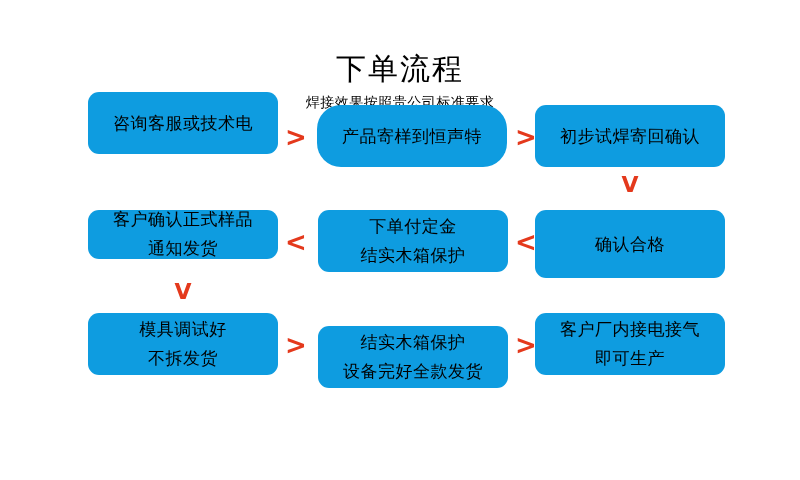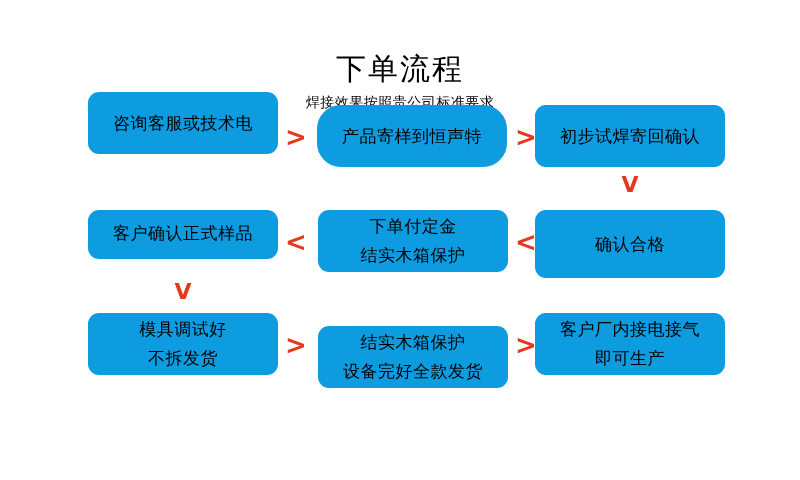--- a/index.html
+++ b/index.html
@@ -118,20 +118,21 @@
       <div class="line">初步试焊寄回确认</div>
     </div>
   </div>
 
   <div class="arrow vert" style="left:615px; top:174px;">V</div>
 
   <div class="row">
 
     <div class="node two-line" style="left:88px; top:210px; width:190px; height:49px;font-family:Liberation Mono, monospace;">
       <div class="line">客户确认正式样品</div>
+      <div class="line">通知发货</div>
     </div>
 
     <div class="arrow horiz" style="left:281px; top:229px;">&lt;</div>
 
     <div class="node two-line" style="left:318px; top:210px; width:190px; height:62px;">
       <div class="line">下单付定金</div>
       <div class="line">结实木箱保护</div>
     </div>
 
     <div class="arrow horiz" style="left:511px; top:229px;">&lt;</div>

